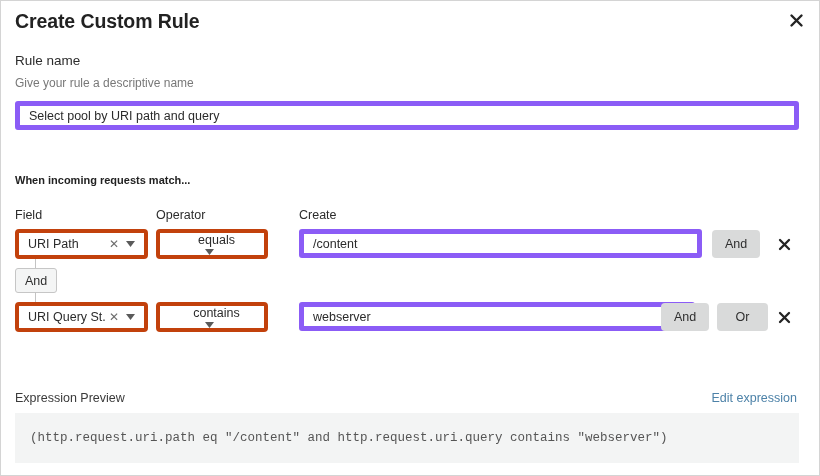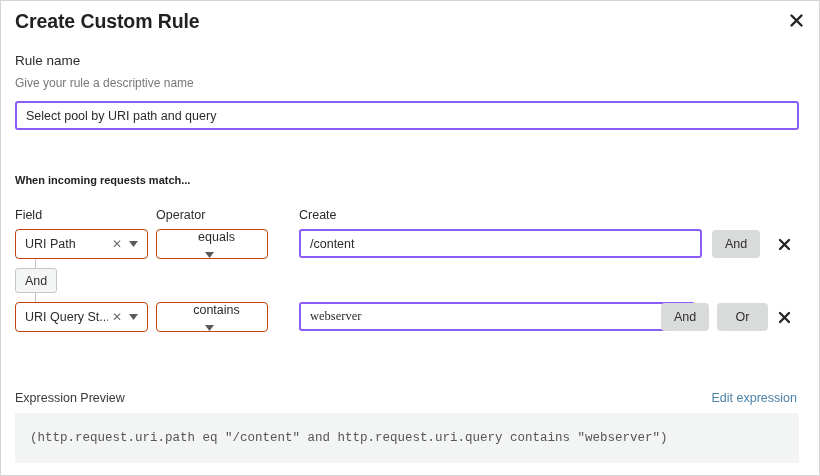--- a/index.html
+++ b/index.html
@@ -61,21 +61,21 @@
     color: #787878;
   }
   #rule-name-label { top: 52px; }
   #rule-name-hint  { top: 75px; }
 
   .text-input {
     position: absolute;
     box-sizing: border-box;
     height: 29px;
     background: #ffffff;
-    border: 2px solid #8b5cf6;
+    border: 5px solid #8b5cf6;
     border-radius: 3px;
     font-family: "Liberation Sans", sans-serif;
     font-size: 12.5px;
     color: #2b2b2b;
     padding: 0 9px;
     outline: none;
   }
   #rule-name-input {
     left: 14px;
     top: 100px;
@@ -111,21 +111,21 @@
     height: 30px;
   }
   #cond-row-0 { top: 228px; }
   #cond-row-1 { top: 301px; }
 
   .select-box {
     position: absolute;
     box-sizing: border-box;
     height: 30px;
     background: #ffffff;
-    border: 1px solid #c2410c;
+    border: 4px solid #c2410c;
     border-radius: 4px;
     display: flex;
     align-items: center;
     cursor: pointer;
   }
   .select-box .sel-text {
     flex: 1 1 auto;
     font-size: 12.5px;
     color: #2b2b2b;
     padding-left: 9px;
@@ -311,21 +311,21 @@
       </span>
     </div>
     <div class="select-box operator-select">
       <span class="sel-text">contains</span>
       <span class="caret">
         <svg width="9" height="6" viewBox="0 0 9 6" aria-hidden="true">
             <path d="M0 0 L9 0 L4.5 6 Z" fill="#5a5a5a"></path>
           </svg>
       </span>
     </div>
-    <input class="text-input value-input" type="text" style="left: 298px; width: 396px; font-family: Liberation Serif, serif;" value="webserver">
+    <input class="text-input value-input" type="text" style="left: 298px; width: 396px;" value="webserver">
     <button class="logic-btn" style="left:660px;width:48px;">And</button>
     <button class="logic-btn" style="left:716px;width:51px;">Or</button>
     <button class="row-delete" style="left:771px;">
       <svg width="13" height="13" viewBox="0 0 13 13" aria-hidden="true">
         <path d="M2 2 L11 11 M11 2 L2 11" stroke="#242424" stroke-width="2.3" stroke-linecap="round"></path>
       </svg>
     </button>
   </div>
 
   <div class="exp-label">Expression Preview</div>

